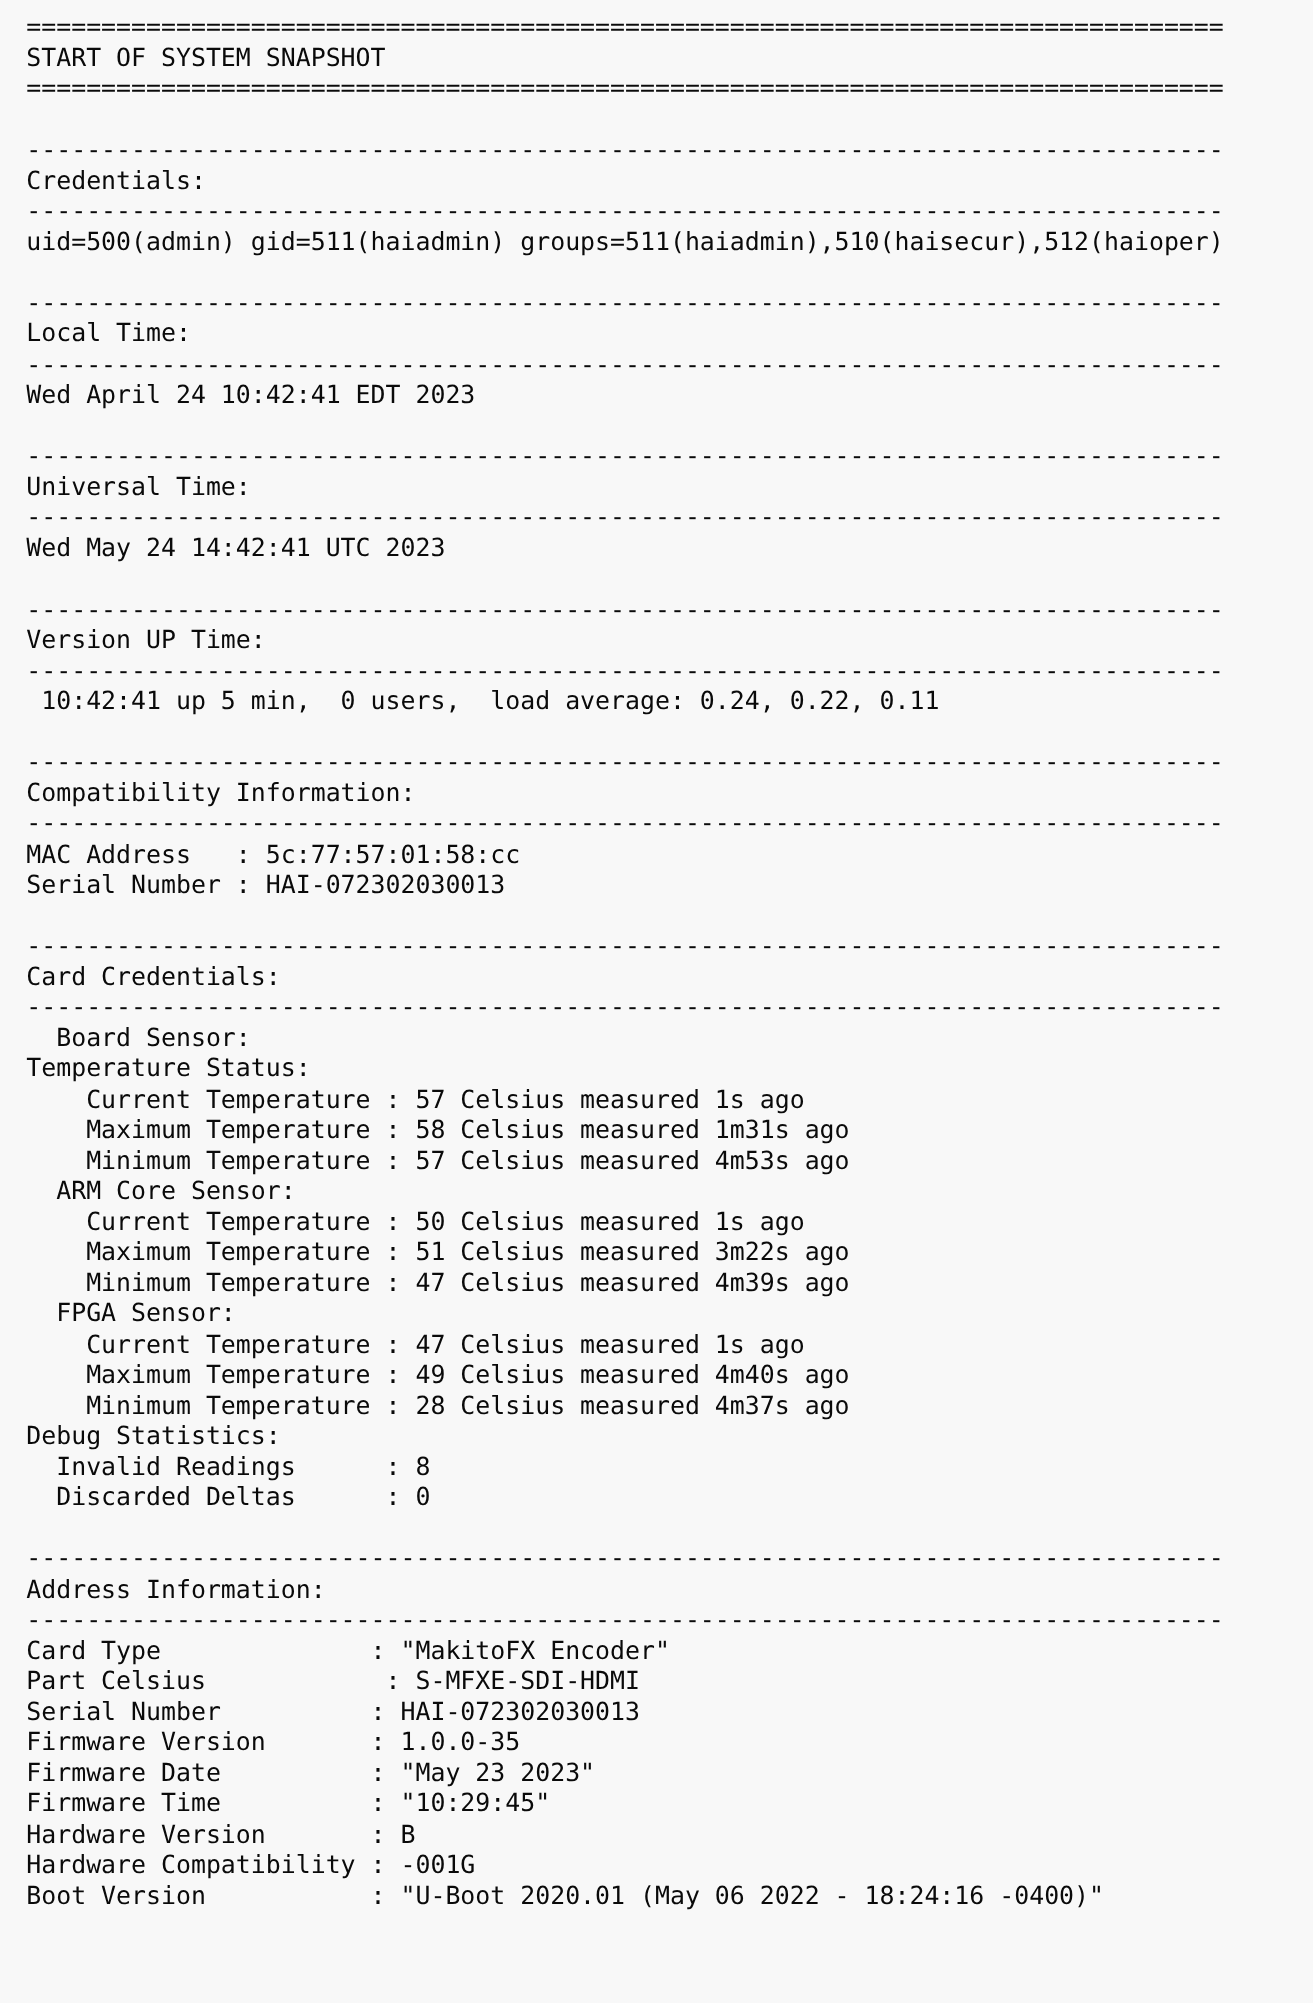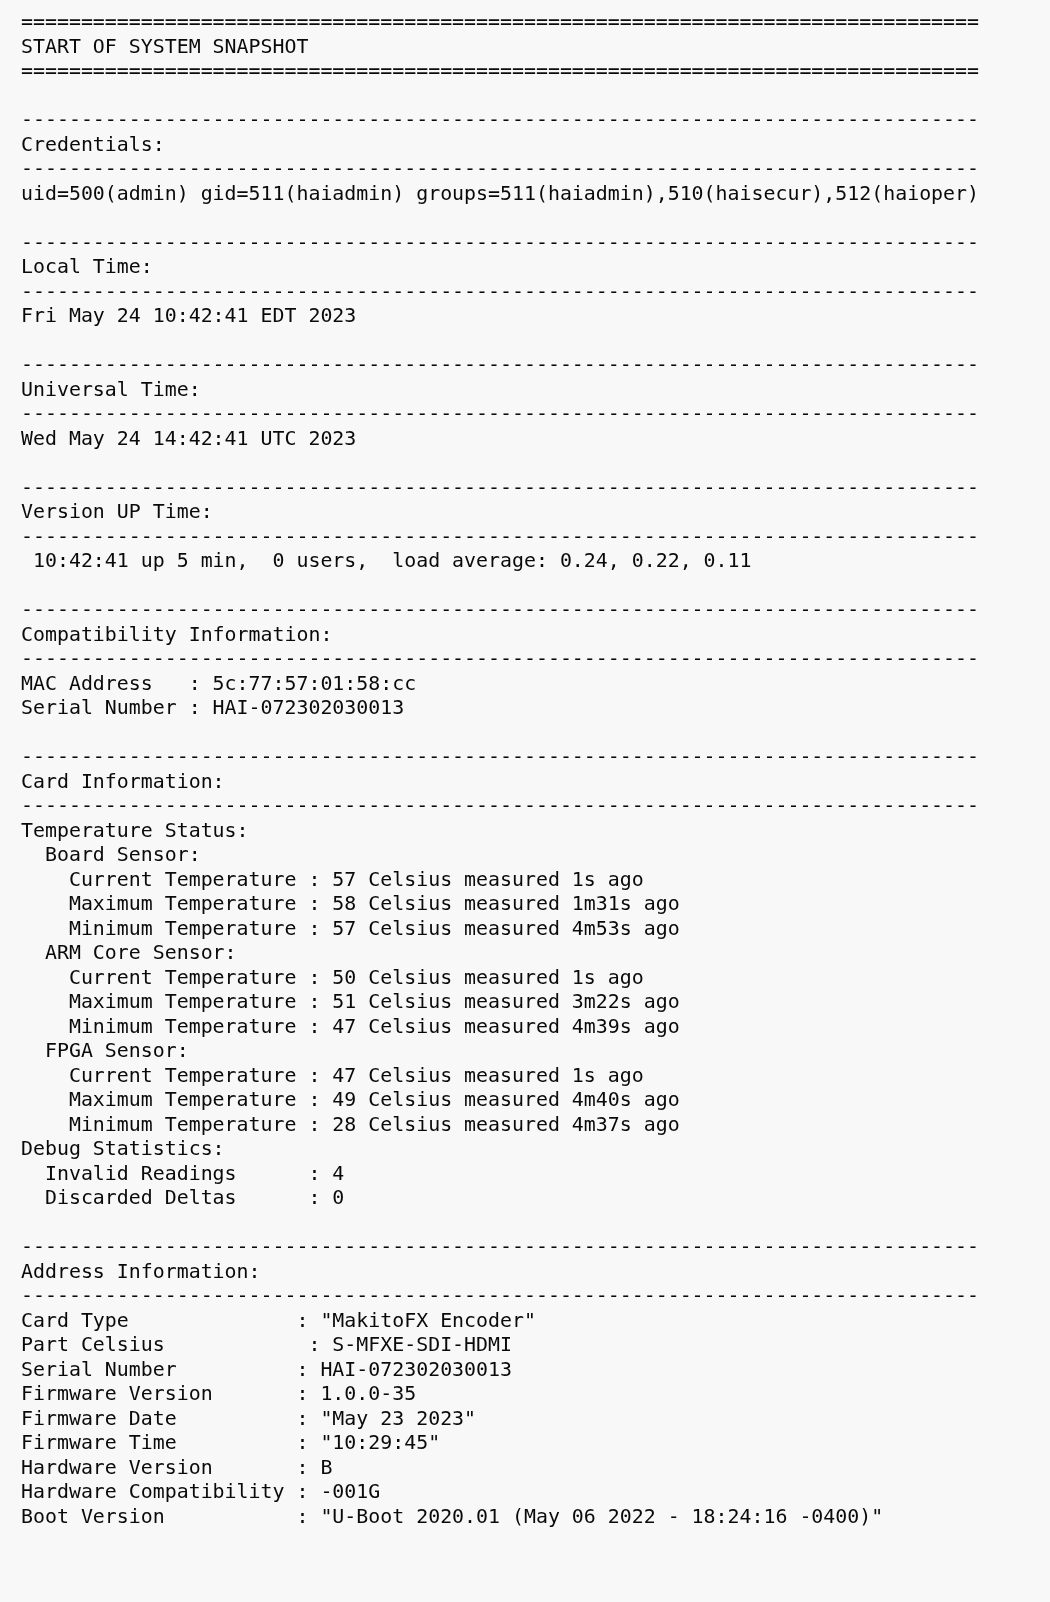--- a/index.html
+++ b/index.html
@@ -39,56 +39,56 @@
   <div id="sections">
       <div class="line"></div>
       <div class="line">--------------------------------------------------------------------------------</div>
       <div class="line">Credentials:</div>
       <div class="line">--------------------------------------------------------------------------------</div>
       <div class="line">uid=500(admin) gid=511(haiadmin) groups=511(haiadmin),510(haisecur),512(haioper)</div>
       <div class="line"></div>
       <div class="line">--------------------------------------------------------------------------------</div>
       <div class="line">Local Time:</div>
       <div class="line">--------------------------------------------------------------------------------</div>
-      <div class="line">Fri May 24 10:42:41 EDT 2023</div>
+      <div class="line">Wed April 24 10:42:41 EDT 2023</div>
       <div class="line"></div>
       <div class="line">--------------------------------------------------------------------------------</div>
       <div class="line">Universal Time:</div>
       <div class="line">--------------------------------------------------------------------------------</div>
       <div class="line">Wed May 24 14:42:41 UTC 2023</div>
       <div class="line"></div>
       <div class="line">--------------------------------------------------------------------------------</div>
       <div class="line">Version UP Time:</div>
       <div class="line">--------------------------------------------------------------------------------</div>
       <div class="line"> 10:42:41 up 5 min,  0 users,  load average: 0.24, 0.22, 0.11</div>
       <div class="line"></div>
       <div class="line">--------------------------------------------------------------------------------</div>
       <div class="line">Compatibility Information:</div>
       <div class="line">--------------------------------------------------------------------------------</div>
       <div class="line">MAC Address   : 5c:77:57:01:58:cc</div>
       <div class="line">Serial Number : HAI-072302030013</div>
       <div class="line"></div>
       <div class="line">--------------------------------------------------------------------------------</div>
-      <div class="line">Card Information:</div>
+      <div class="line">Card Credentials:</div>
       <div class="line">--------------------------------------------------------------------------------</div>
+      <div class="line">  Board Sensor:</div>
       <div class="line">Temperature Status:</div>
-      <div class="line">  Board Sensor:</div>
       <div class="line">    Current Temperature : 57 Celsius measured 1s ago</div>
       <div class="line">    Maximum Temperature : 58 Celsius measured 1m31s ago</div>
       <div class="line">    Minimum Temperature : 57 Celsius measured 4m53s ago</div>
       <div class="line">  ARM Core Sensor:</div>
       <div class="line">    Current Temperature : 50 Celsius measured 1s ago</div>
       <div class="line">    Maximum Temperature : 51 Celsius measured 3m22s ago</div>
       <div class="line">    Minimum Temperature : 47 Celsius measured 4m39s ago</div>
       <div class="line">  FPGA Sensor:</div>
       <div class="line">    Current Temperature : 47 Celsius measured 1s ago</div>
       <div class="line">    Maximum Temperature : 49 Celsius measured 4m40s ago</div>
       <div class="line">    Minimum Temperature : 28 Celsius measured 4m37s ago</div>
       <div class="line">Debug Statistics:</div>
-      <div class="line">  Invalid Readings      : 4</div>
+      <div class="line">  Invalid Readings      : 8</div>
       <div class="line">  Discarded Deltas      : 0</div>
       <div class="line"></div>
       <div class="line">--------------------------------------------------------------------------------</div>
       <div class="line">Address Information:</div>
       <div class="line">--------------------------------------------------------------------------------</div>
       <div class="line">Card Type              : "MakitoFX Encoder"</div>
       <div class="line">Part Celsius            : S-MFXE-SDI-HDMI</div>
       <div class="line">Serial Number          : HAI-072302030013</div>
       <div class="line">Firmware Version       : 1.0.0-35</div>
       <div class="line">Firmware Date          : "May 23 2023"</div>

